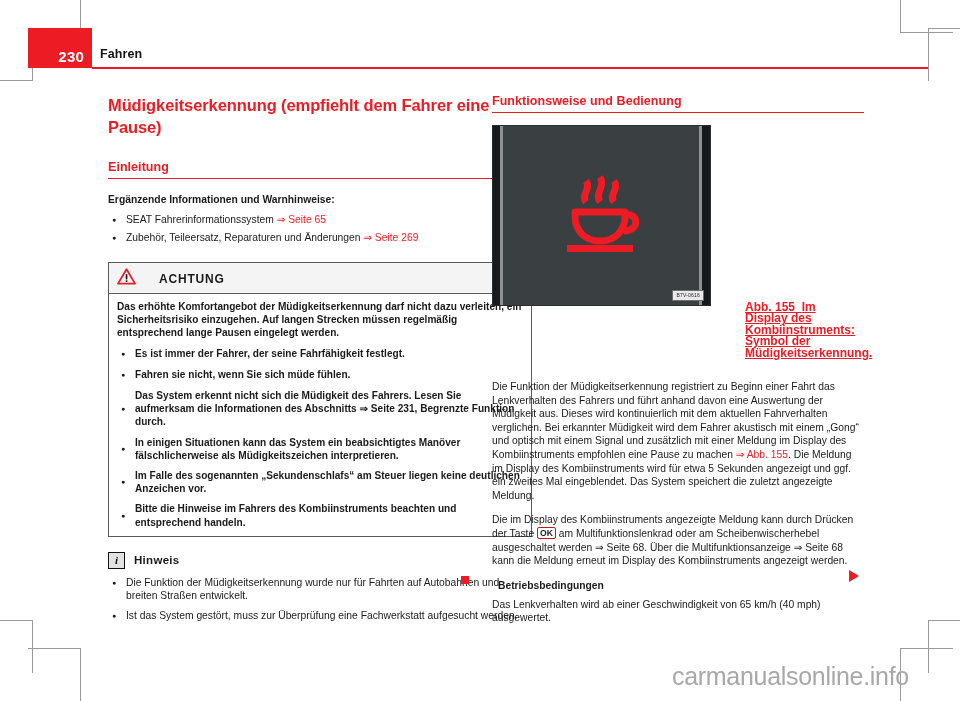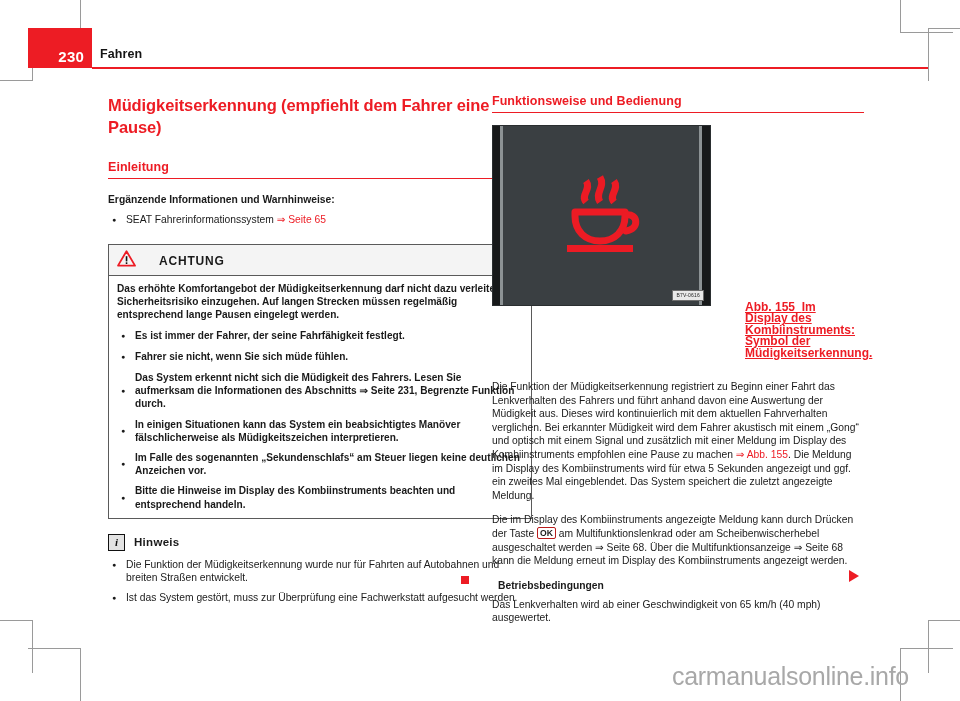--- a/index.html
+++ b/index.html
@@ -316,20 +316,24 @@
   <h1 class="main-title">Müdigkeitserkennung (empfiehlt dem Fahrer eine Pause)</h1>
 
   <h2 class="section-head">Einleitung</h2>
 
   <div class="lead-bold">Ergänzende Informationen und Warnhinweise:</div>
 
   <div class="bullet-row">
     <span class="bullet-dot"></span>
     <span class="bullet-text"><span>SEAT Fahrerinformationssystem </span><span class="xref">⇒ Seite 65</span></span>
   </div>
+  <div class="bullet-row">
+    <span class="bullet-dot"></span>
+    <span class="bullet-text"><span>Zubehör, Teileersatz, Reparaturen und Änderungen </span><span class="xref">⇒ Seite 269</span></span>
+  </div>
 
   <div class="warn-box">
     <div class="warn-head">
       <span>
         <svg width="19" height="17" viewBox="0 0 19 17" aria-hidden="true">
           <path d="M9.5 1.2 L18 15.6 L1 15.6 Z" fill="none" stroke="#ed1c24" stroke-width="1.8" stroke-linejoin="round"></path>
           <rect x="8.75" y="6.2" width="1.6" height="5.2" fill="#111"></rect>
           <rect x="8.75" y="12.3" width="1.6" height="1.7" fill="#111"></rect>
         </svg>
       </span>
@@ -337,37 +341,37 @@
     </div>
     <div class="warn-body">
       <p>Das erhöhte Komfortangebot der Müdigkeitserkennung darf nicht dazu verleiten, ein Sicherheitsrisiko einzugehen. Auf langen Strecken müssen regelmäßig entsprechend lange Pausen eingelegt werden.</p>
 
       <div class="bullet-row">
         <span class="bullet-dot"></span>
         <span class="bullet-text">Es ist immer der Fahrer, der seine Fahrfähigkeit festlegt.</span>
       </div>
       <div class="bullet-row">
         <span class="bullet-dot"></span>
-        <span class="bullet-text">Fahrer sie nicht, wenn Sie sich müde fühlen.</span>
+        <span class="bullet-text">Fahren sie nicht, wenn Sie sich müde fühlen.</span>
       </div>
       <div class="bullet-row">
         <span class="bullet-dot"></span>
         <span class="bullet-text">Das System erkennt nicht sich die Müdigkeit des Fahrers. Lesen Sie aufmerksam die Informationen des Abschnitts ⇒ Seite 231, Begrenzte Funktion durch.</span>
       </div>
       <div class="bullet-row">
         <span class="bullet-dot"></span>
         <span class="bullet-text">In einigen Situationen kann das System ein beabsichtigtes Manöver fälschlicherweise als Müdigkeitszeichen interpretieren.</span>
       </div>
       <div class="bullet-row">
         <span class="bullet-dot"></span>
         <span class="bullet-text">Im Falle des sogenannten „Sekundenschlafs“ am Steuer liegen keine deutlichen Anzeichen vor.</span>
       </div>
       <div class="bullet-row">
         <span class="bullet-dot"></span>
-        <span class="bullet-text">Bitte die Hinweise im Display des Kombiinstruments beachten und entsprechend handeln.</span>
+        <span class="bullet-text">Bitte die Hinweise im Fahrers des Kombiinstruments beachten und entsprechend handeln.</span>
       </div>
     </div>
   </div>
 
   <div class="note-block">
     <div class="note-head">
       <span class="info-icon">i</span>
       <span class="label">Hinweis</span>
     </div>
     <div class="bullet-row">

